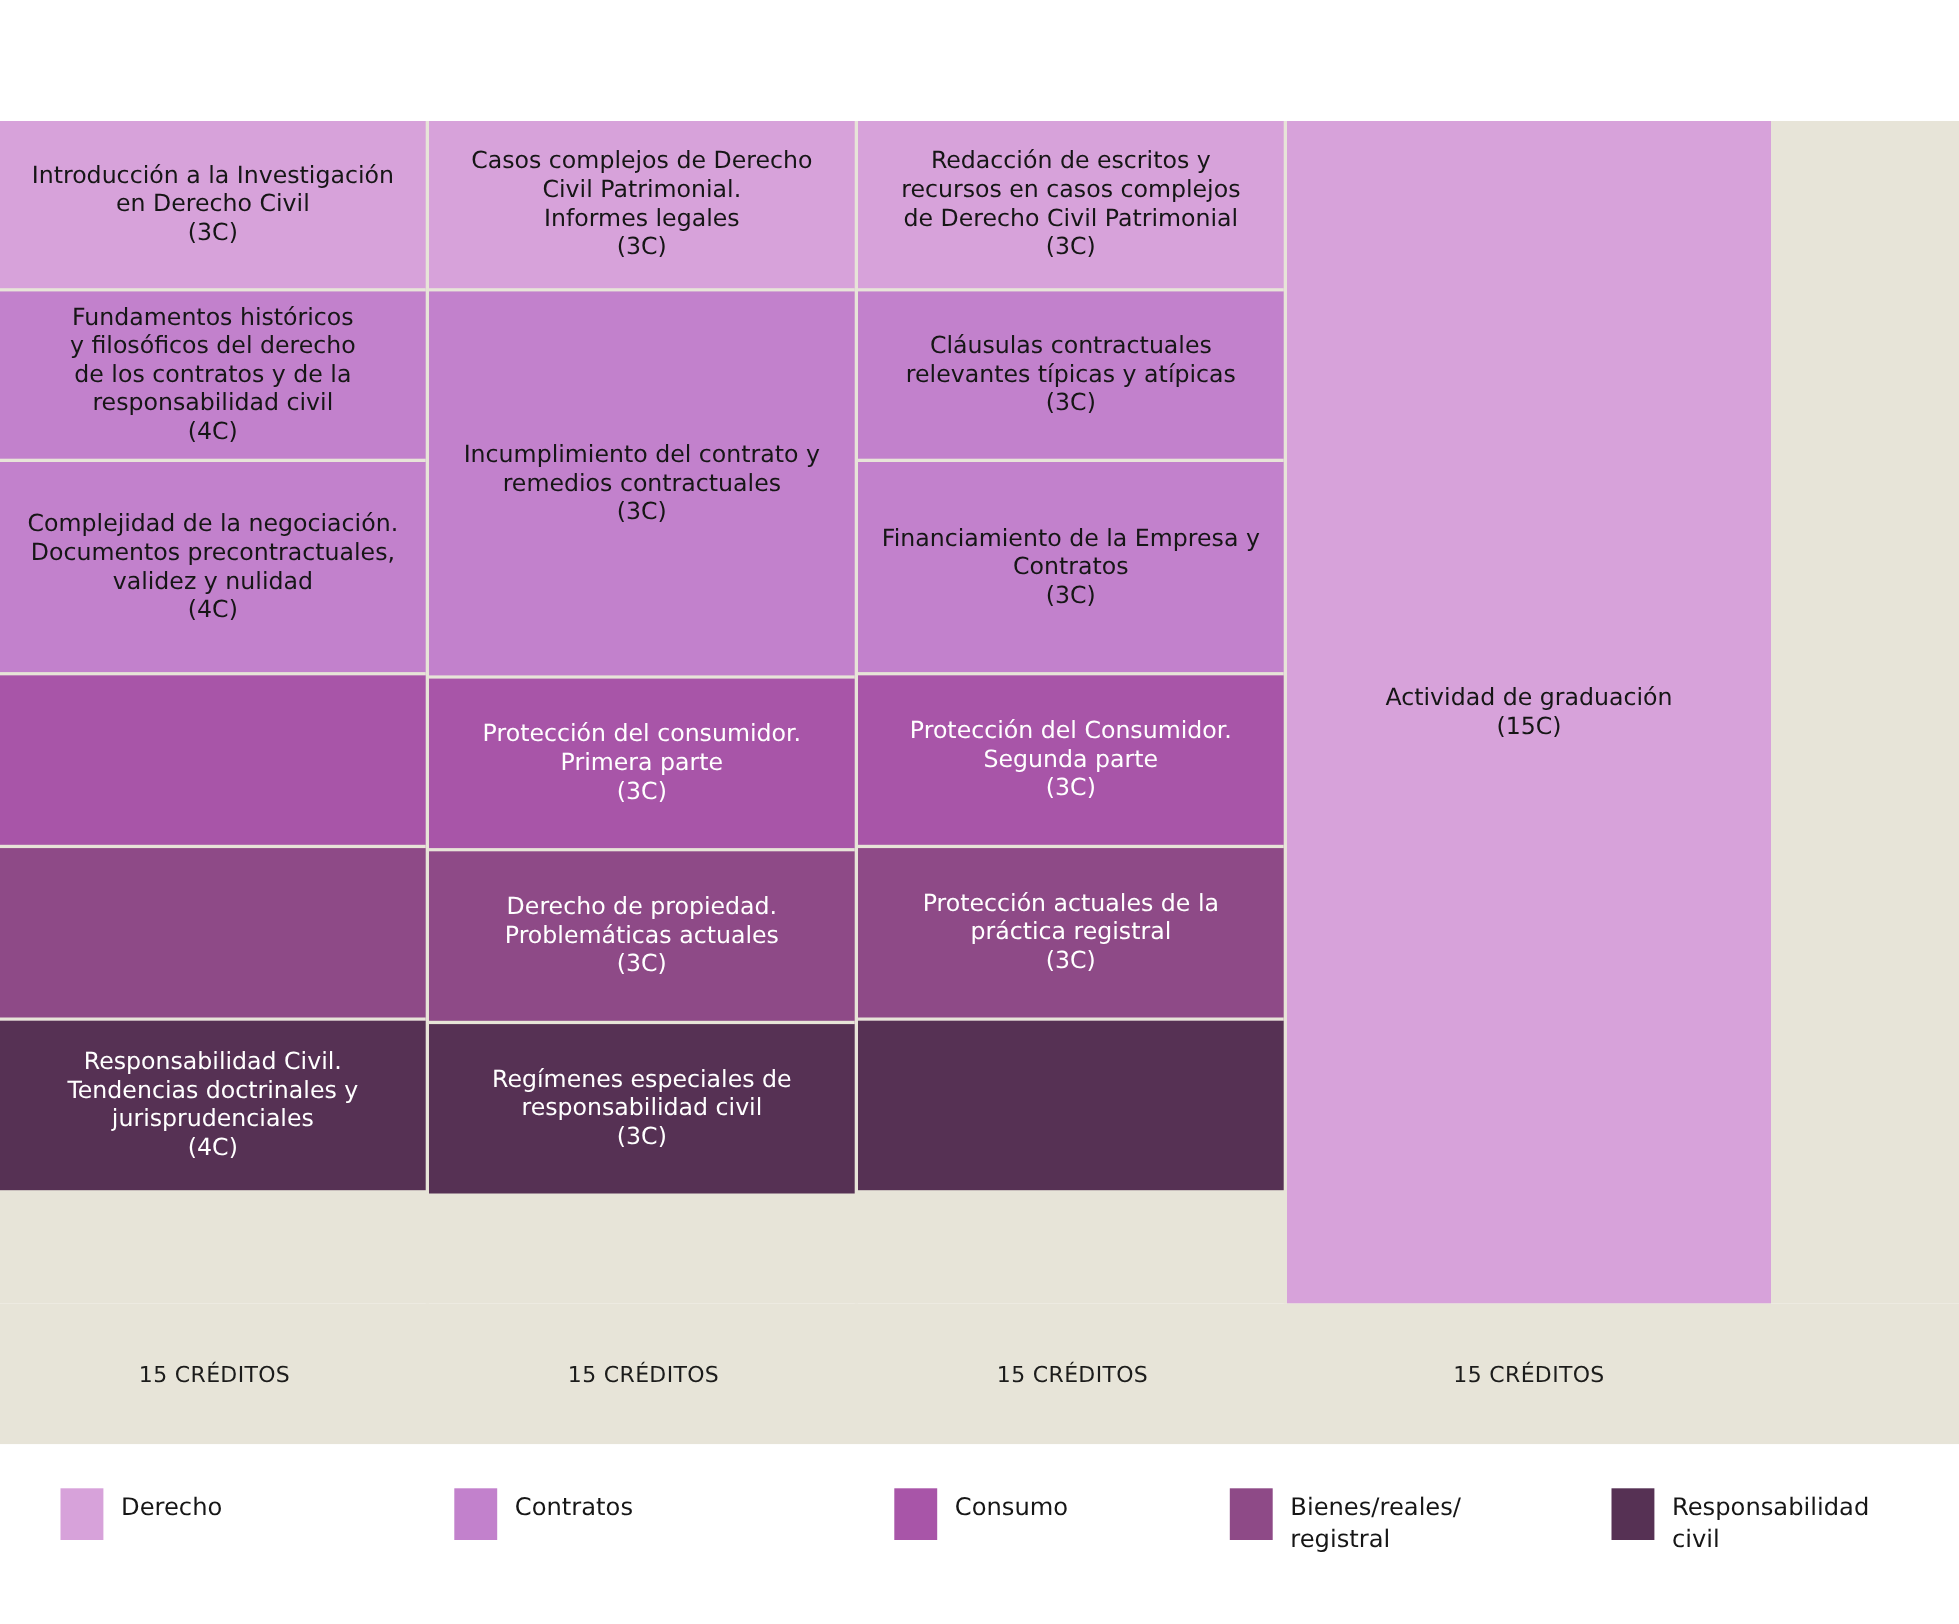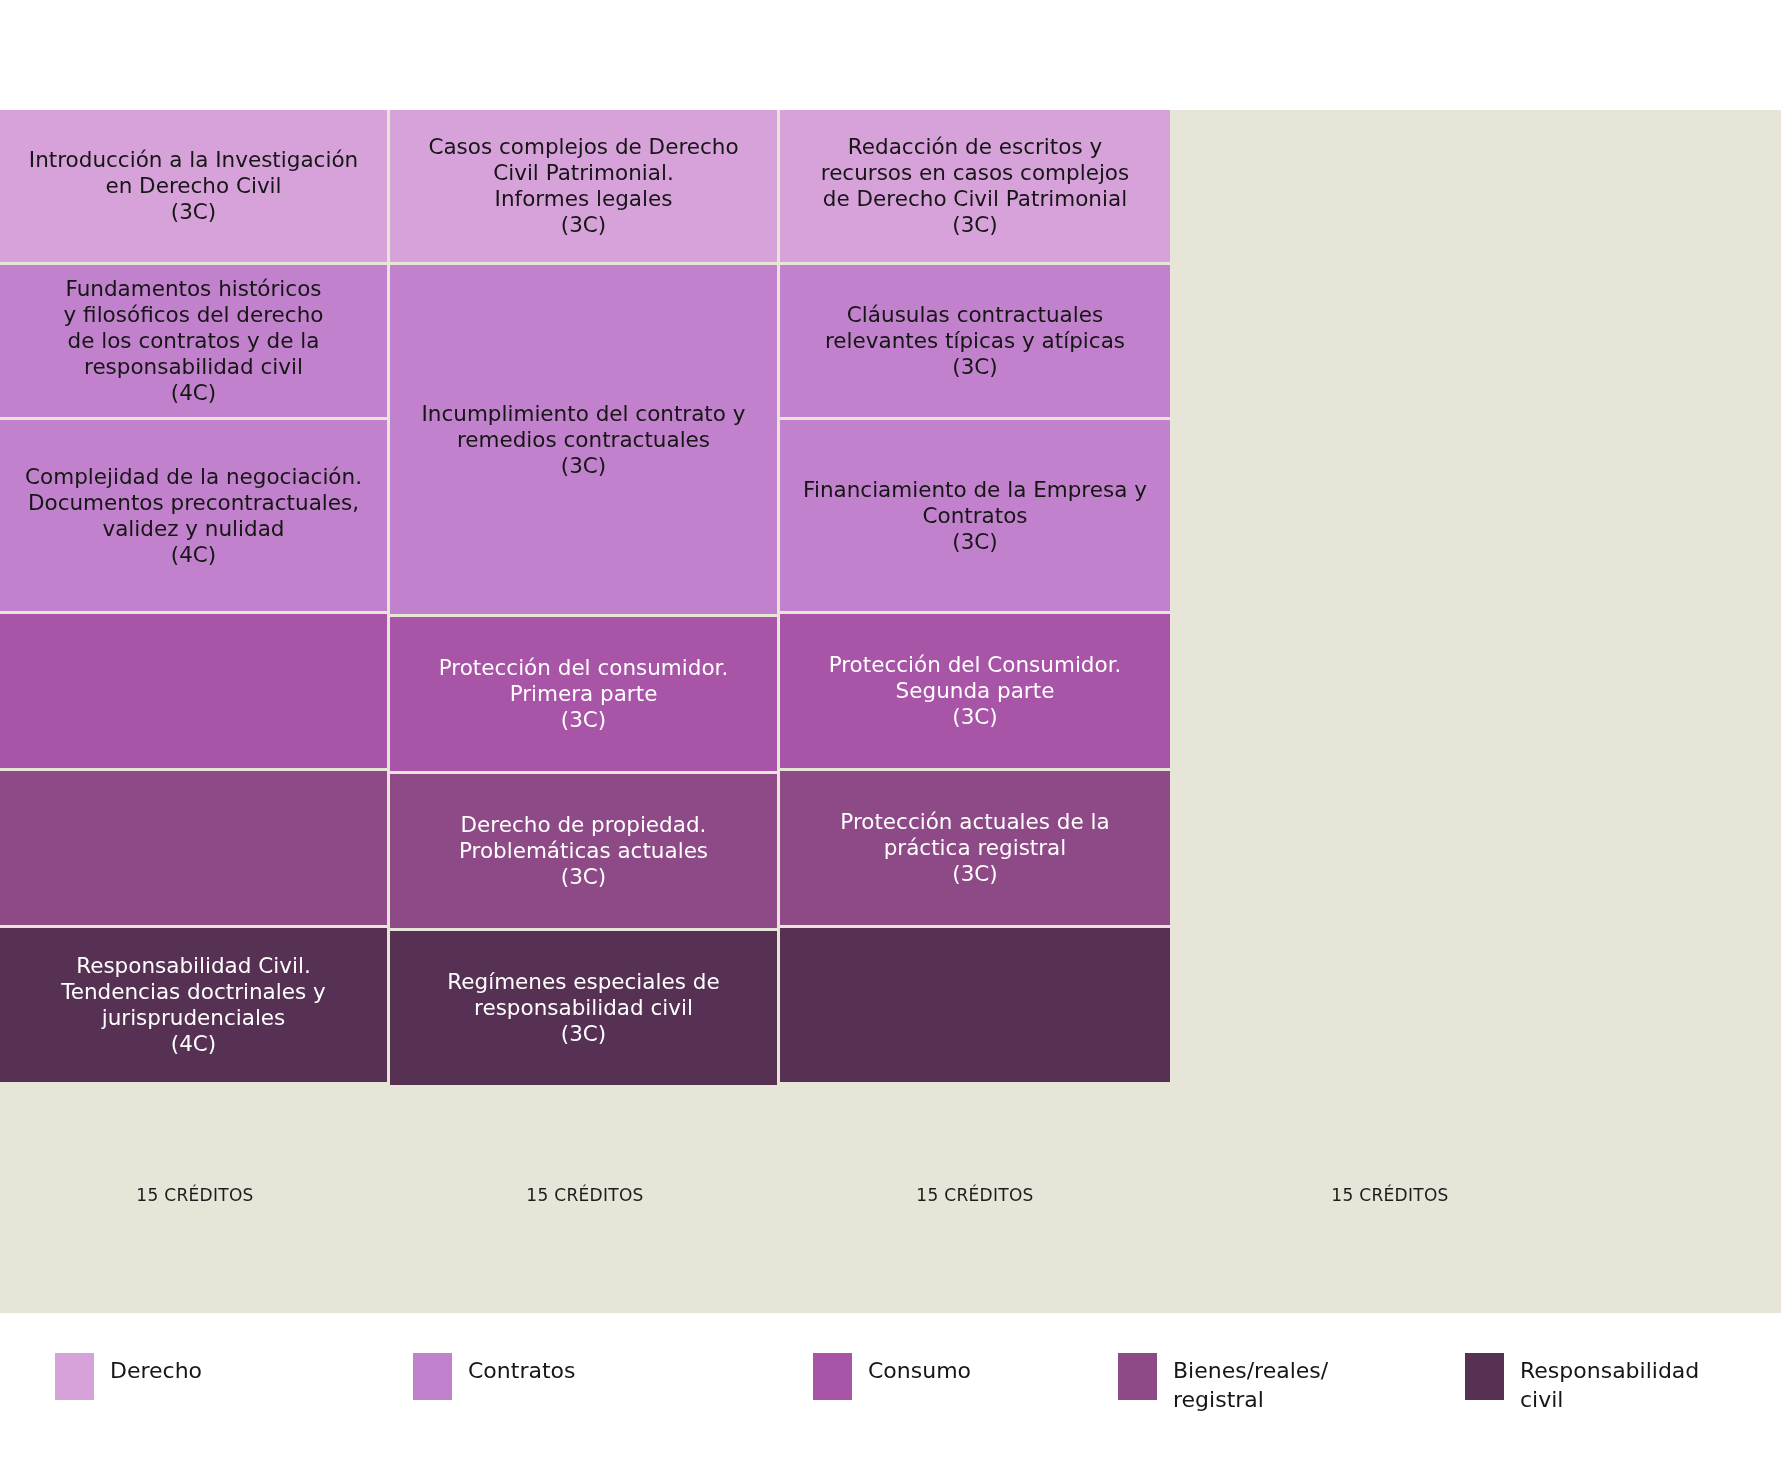--- a/index.html
+++ b/index.html
@@ -85,22 +85,23 @@
   .credits-row {
     position: absolute;
     left: 0; top: 1185px;
     width: 1781px;
     height: 128px;
     display: flex;
     background: #e7e4d8;
   }
   .credits-cell {
     display: flex;
+    align-items: center;
     justify-content: center;
-    font-size: 17px;
+    font-size: 20px;
     font-weight: 500;
     color: #1c1c1b;
     letter-spacing: 0.3px;
   }
 
   
   .legend-row {
     position: absolute;
     left: 0; top: 1313px;
     width: 1781px;
@@ -185,20 +186,24 @@
 Contratos
 (3C)</span></div>
         <div class="course-cell light-text" style="background: rgb(168, 85, 168); height: 157px; flex: 0 0 157px;"><span>Protección del Consumidor.
 Segunda parte
 (3C)</span></div>
         <div class="course-cell light-text" style="background: rgb(142, 74, 135); height: 157px; flex: 0 0 157px;"><span>Protección actuales de la
 práctica registral
 (3C)</span></div>
         <div class="course-cell light-text empty" style="background: rgb(86, 49, 84); height: 154px; flex: 0 0 154px;"></div>
       </div>
+      <div class="sem-col" style="width: 440px;">
+        <div class="course-cell" style="background: rgb(215, 162, 218); height: 1075px; flex: 0 0 1075px;"><span>Actividad de graduación
+(15C)</span></div>
+      </div>
     </div>
 
   <div class="credits-row" id="credits-row">
       <div class="credits-cell" style="width: 390px;">
         <span>15 CRÉDITOS</span>
       </div>
       <div class="credits-cell" style="width: 390px;">
         <span>15 CRÉDITOS</span>
       </div>
       <div class="credits-cell" style="width: 390px;">

